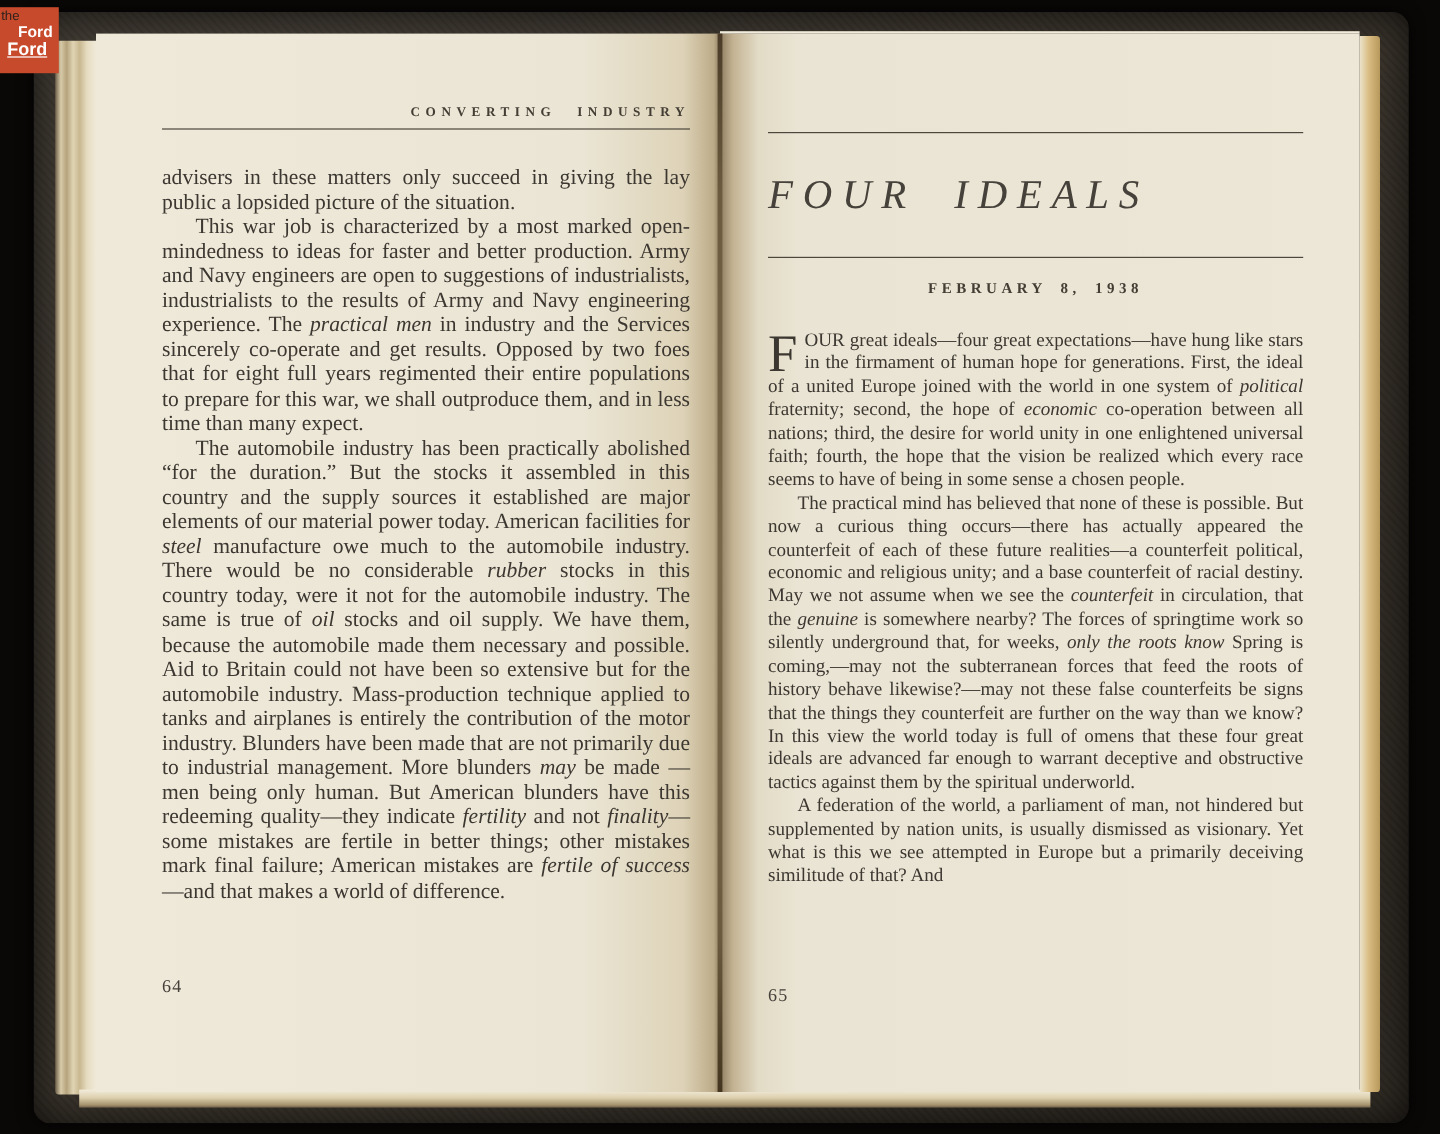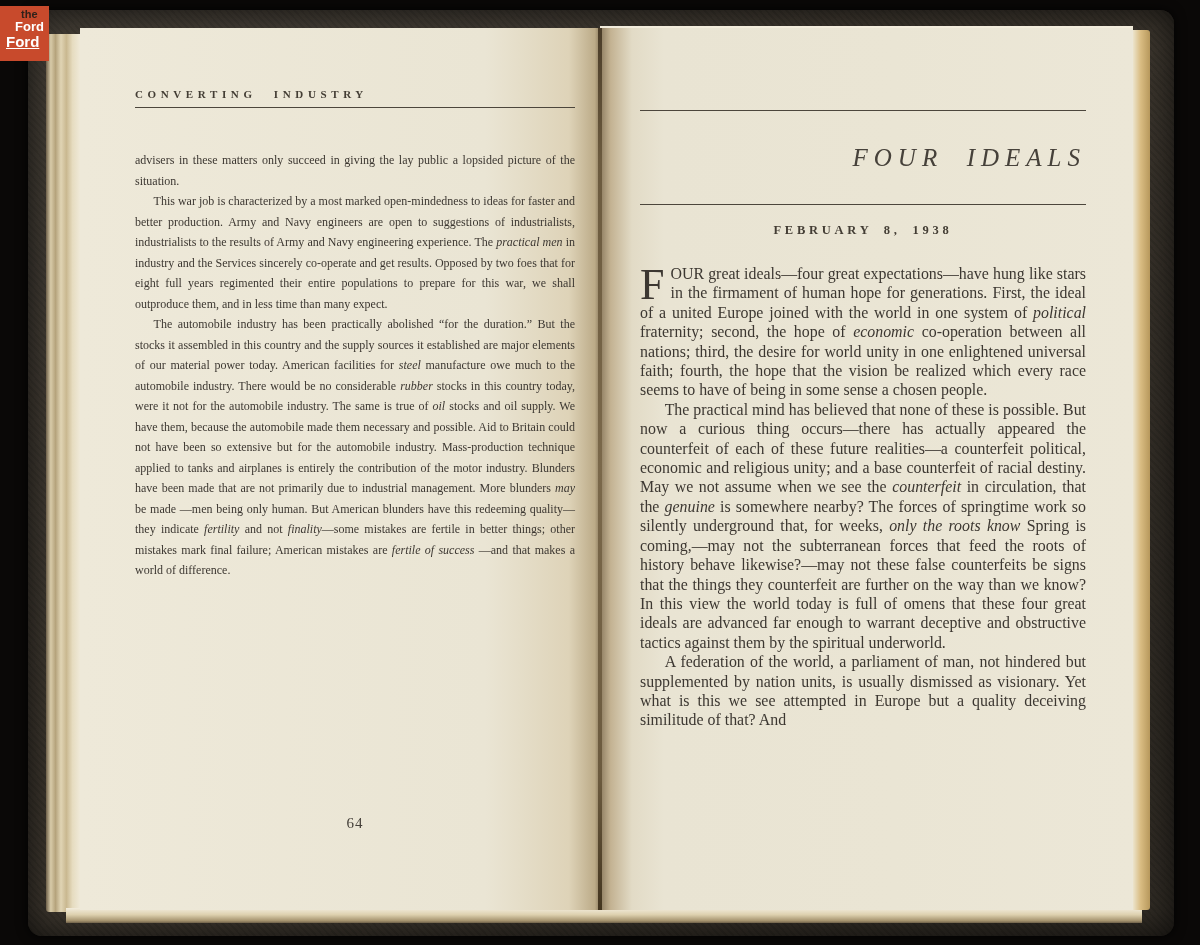--- a/index.html
+++ b/index.html
@@ -51,52 +51,52 @@
     background:linear-gradient(90deg,#8d7c5f 0%,#c3b292 2%,#e2dbc6 6%,#e9e4d3 12%,var(--page) 55%,#ece7d7 100%);
   }
   .gutter-line{
     position:absolute;left:598px;top:28px;width:4px;height:882px;
     background:linear-gradient(180deg,#4a3c28 0%,#6b5a3e 15%,#7a684a 50%,#6b5a3e 85%,#43351f 100%);
   }
 
   
   .content-left{position:absolute;left:55px;top:60px;width:440px;}
   .running-header{
-    text-align:left;font-size:11px;font-weight:bold;letter-spacing:0.42em;
+    text-align:right;font-size:11px;font-weight:bold;letter-spacing:0.42em;
     word-spacing:0.9em;color:#433d34;
   }
   .header-rule{border:none;border-top:1.5px solid var(--rule);margin:7px 0 0 0;}
-  .body-left{margin-top:42px;font-size:12px;line-height:20.5px;text-align:justify;}
+  .body-left{margin-top:29px;font-size:18px;line-height:20.5px;text-align:justify;}
   .para{margin:0;}
   .para.indent{text-indent:1.55em;}
   .it{font-style:italic;}
-  .pagenum{position:absolute;text-align:center;font-size:15px;color:#45403a;letter-spacing:1px;}
+  .pagenum{position:absolute;font-size:15px;color:#45403a;letter-spacing:1px;}
   .pagenum-left{left:55px;top:787px;width:440px;}
 
   
   .content-right{position:absolute;left:40px;top:82px;width:446px;}
   .title-rule{border:none;border-top:1.5px solid var(--rule);margin:0;}
   .chapter-title{
-    margin-top:33px;text-align:right;font-style:italic;font-size:25px;
+    margin-top:33px;text-align:left;font-style:italic;font-size:34px;
     letter-spacing:0.24em;word-spacing:0.45em;color:#46413a;
   }
   .title-rule-bottom{margin-top:32px;}
   .chapter-date{
     margin-top:18px;text-align:center;font-size:12.5px;font-weight:bold;
     letter-spacing:0.30em;word-spacing:0.4em;color:#433d34;
   }
   .body-right{margin-top:26px;font-size:15.9px;line-height:19.4px;text-align:justify;}
   .dropcap{
     float:left;font-size:44px;line-height:35px;padding:3px 6px 0 0;color:var(--ink);
   }
   .pagenum-right{left:640px;top:822px;width:446px;}
 
   
   .logo{position:absolute;left:0;top:6px;width:49px;height:55px;background:var(--logo-bg);font-family:"Liberation Sans",sans-serif;}
-  .logo-the{position:absolute;left:21px;top:2px;font-size:11px;color:#30211a;font-weight:bold;}
+  .logo-the{position:absolute;left:1px;top:2px;font-size:11px;color:#30211a;}
   .logo-henry{position:absolute;left:15px;top:13px;font-size:13px;font-weight:bold;color:var(--logo-text);}
   .logo-ford{position:absolute;left:6px;top:27px;font-size:15px;font-weight:bold;color:var(--logo-text);text-decoration:underline;}
 </style>
 </head>
 <body>
 
 <div class="stage">
 
   <div class="book"></div>
 
@@ -119,24 +119,25 @@
 
   <div class="page page-right">
     <div class="content-right">
       <hr class="title-rule">
       <div class="chapter-title">FOUR IDEALS</div>
       <hr class="title-rule title-rule-bottom">
       <div class="chapter-date">FEBRUARY 8, 1938</div>
       <div class="body-right">
           <p class="para"><span class="dropcap">F</span><span>OUR great ideals—four great expectations—have hung like stars in the firmament of human hope for generations. First, the ideal of a united Europe joined with the world in one system of </span><span class="it">political</span><span> fraternity; second, the hope of </span><span class="it">economic</span><span> co-operation between all nations; third, the desire for world unity in one enlightened universal faith; fourth, the hope that the vision be realized which every race seems to have of being in some sense a chosen people.</span></p>
           <p class="para indent"><span>The practical mind has believed that none of these is possible. But now a curious thing occurs—there has actually appeared the counterfeit of each of these future realities—a counterfeit political, economic and religious unity; and a base counterfeit of racial destiny. May we not assume when we see the </span><span class="it">counterfeit</span><span> in circulation, that the </span><span class="it">genuine</span><span> is somewhere nearby? The forces of springtime work so silently underground that, for weeks, </span><span class="it">only the roots know</span><span> Spring is coming,—may not the subterranean forces that feed the roots of history behave likewise?—may not these false counterfeits be signs that the things they counterfeit are further on the way than we know? In this view the world today is full of omens that these four great ideals are advanced far enough to warrant deceptive and obstructive tactics against them by the spiritual underworld.</span></p>
-          <p class="para indent"><span>A federation of the world, a parliament of man, not hindered but supplemented by nation units, is usually dismissed as visionary. Yet what is this we see attempted in Europe but a quality deceiving similitude of that? And</span></p>
+          <p class="para indent"><span>A federation of the world, a parliament of man, not hindered but supplemented by nation units, is usually dismissed as visionary. Yet what is this we see attempted in Europe but a primarily deceiving similitude of that? And</span></p>
         </div>
     </div>
   </div>
+  <div class="pagenum pagenum-right">65</div>
 
   <div class="gutter-line"></div>
 
   <div class="logo">
     <span class="logo-the">the</span>
     <span class="logo-henry">Ford</span>
     <span class="logo-ford">Ford</span>
   </div>
 
 </div>

